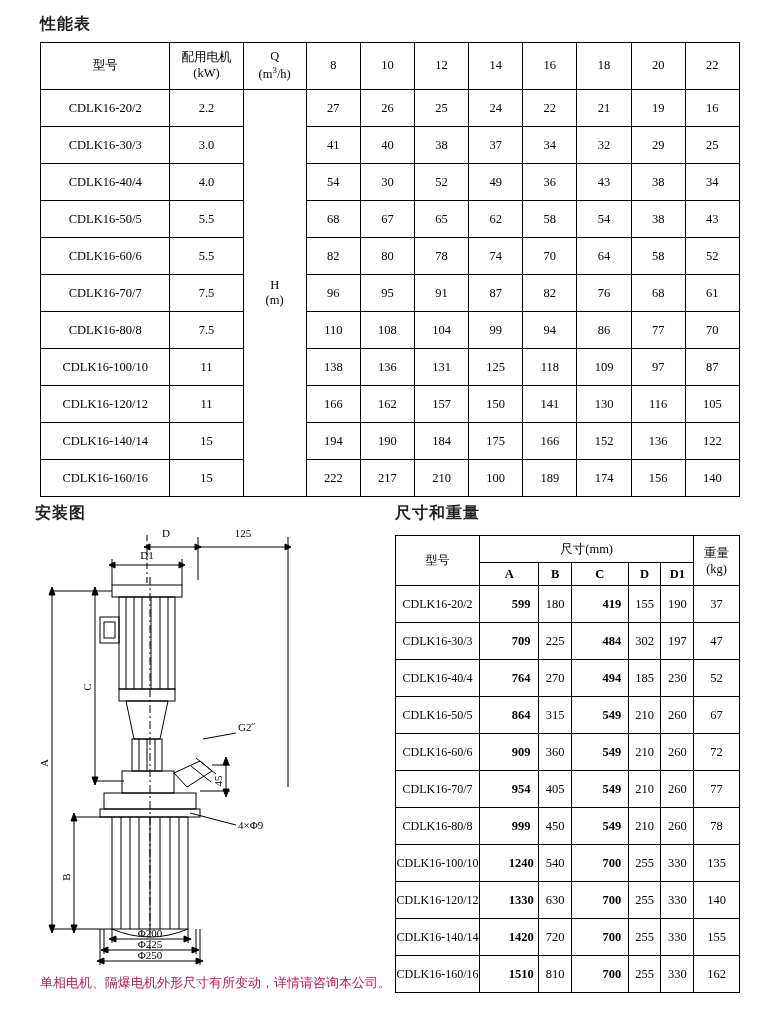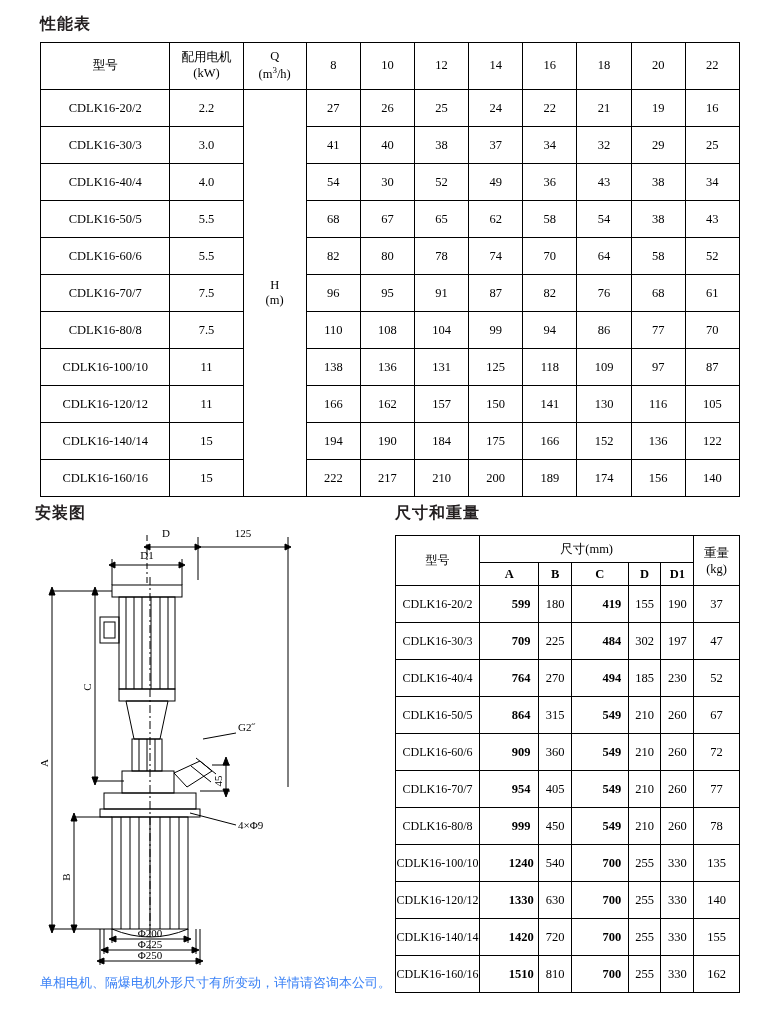--- a/index.html
+++ b/index.html
@@ -120,21 +120,21 @@
     height: 22px;
     font-weight: bold;
   }
   
   #footnote {
     position: absolute;
     left: 40px;
     top: 974px;
     font-family: "Liberation Sans", sans-serif;
     font-size: 13px;
-    color: #3b82f6;
+    color: #be185d;
   }
   
   #drawing {
     position: absolute;
     left: 40px;
     top: 525px;
   }
 </style>
 </head>
 <body>
@@ -298,21 +298,21 @@
         <td class="val">136</td>
         <td class="val">122</td>
       </tr>
 
       <tr>
         <td class="model">CDLK16-160/16</td>
         <td class="kw">15</td>
         <td class="val">222</td>
         <td class="val">217</td>
         <td class="val">210</td>
-        <td class="val">200</td>
+        <td class="val">100</td>
         <td class="val">189</td>
         <td class="val">174</td>
         <td class="val">156</td>
         <td class="val">140</td>
       </tr>
     </tbody>
   </table>
 
   <div class="section-title" id="install-title">安装图</div>
 

